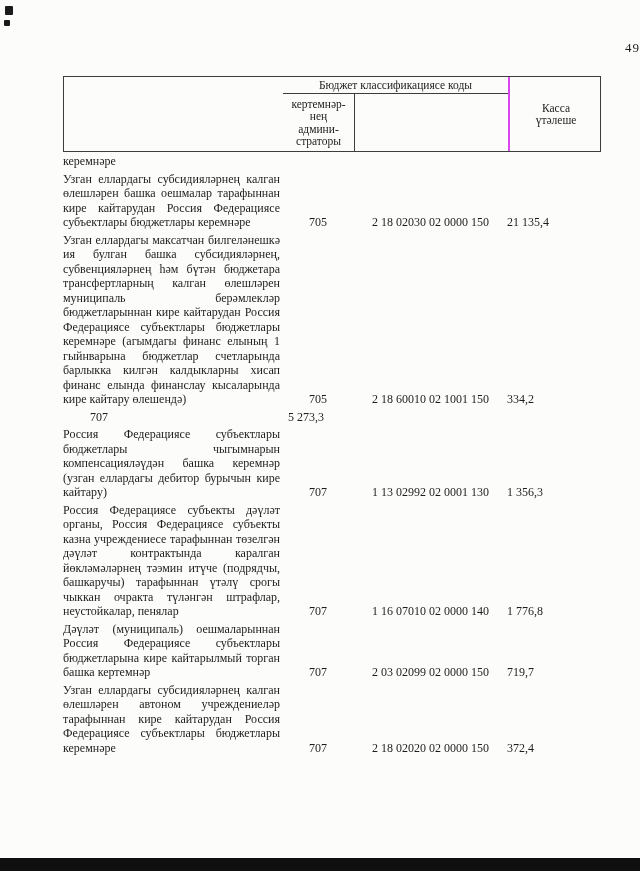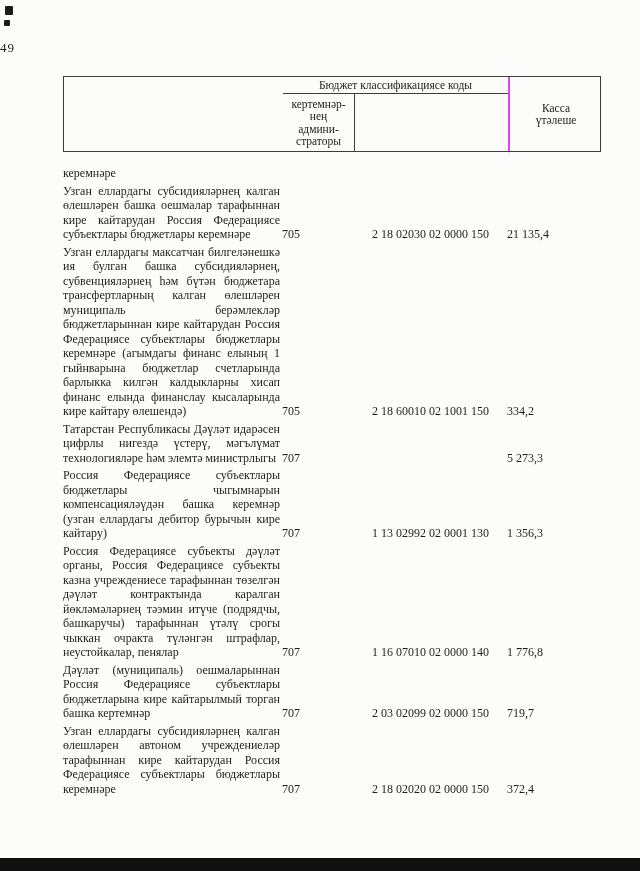--- a/index.html
+++ b/index.html
@@ -10,21 +10,21 @@
     color:#1d1d1d;
     position:relative;
     overflow:hidden;
   }
   .artifact { position:absolute; background:#1b1b1b; border-radius:1px; }
   .a1 { left:5px; top:6px;  width:8px; height:9px; }
   .a2 { left:4px; top:20px; width:6px; height:6px; }
 
   .page-number {
     position:absolute; top:40px; left:0; width:100%;
-    text-align:left; font-size:13px; letter-spacing:1px;
+    text-align:right; font-size:13px; letter-spacing:1px;
   }
 
   .doc-table { position:absolute; left:63px; top:76px; width:538px; }
 
   .thead {
     display:grid;
     grid-template-columns:219px 72px 153px 94px;
     grid-template-rows:17px 57px;
     border:1px solid #3d3d3d;
     font-size:11.5px;
@@ -34,23 +34,23 @@
   .cell { display:flex; align-items:center; justify-content:center; padding:1px 3px; }
   .pre { white-space:pre-line; }
   .h-indicator { grid-column:1; grid-row:1 / 3; border-right:1px solid #3d3d3d; }
   .h-group     { grid-column:2 / 4; grid-row:1; border-bottom:1px solid #3d3d3d; }
   .h-admin     { grid-column:2; grid-row:2; border-right:1px solid #3d3d3d; }
   .h-budget    { grid-column:3; grid-row:2; }
   .h-cash      { grid-column:4; grid-row:1 / 3; border-left:2px solid #d946ef; }
 
   .tbody { font-size:12px; line-height:14.5px; }
   .row { display:flex; align-items:flex-end; margin-top:3px; }
-  .row.carry { margin-top:14px; }
+  .row.carry { margin-top:2px; }
   .c-name   { width:219px; text-align:justify; padding-right:2px; }
-  .c-admin  { width:72px;  white-space:nowrap; }
+  .c-admin  { width:72px;  text-align:center; white-space:nowrap; }
   .c-code   { width:153px; text-align:center; white-space:nowrap; }
   .c-amount { width:94px;  padding-right:5px; white-space:nowrap; }
 
   .bottom-bar {
     position:absolute; left:0; bottom:0; width:640px; height:13px;
     background:#0f0f0f;
   }
 </style>
 </head>
 <body>
@@ -88,21 +88,20 @@
       </div>
 
       <div class="row">
         <div class="c-name">Узган еллардагы максатчан билгеләнешкә ия булган башка субсидияләрнең, субвенцияләрнең һәм бүтән бюджетара трансфертларның калган өлешләрен муниципаль берәмлекләр бюджетларыннан кире кайтарудан Россия Федерациясе субъектлары бюджетлары керемнәре (агымдагы финанс елының 1 гыйнварына бюджетлар счетларында барлыкка килгән калдыкларны хисап финанс елында финанслау кысаларында кире кайтару өлешендә)</div>
         <div class="c-admin">705</div>
         <div class="c-code">2 18 60010 02 1001 150</div>
         <div class="c-amount">334,2</div>
       </div>
 
       <div class="row">
-        <div class="c-name">Татарстан Республикасы Дәүләт идарәсен цифрлы нигездә үстерү, мәгълүмат технологияләре һәм элемтә министрлыгы</div>
         <div class="c-admin">707</div>
         <div class="c-code"></div>
         <div class="c-amount">5 273,3</div>
       </div>
 
       <div class="row">
         <div class="c-name">Россия Федерациясе субъектлары бюджетлары чыгымнарын компенсацияләүдән башка керемнәр (узган еллардагы дебитор бурычын кире кайтару)</div>
         <div class="c-admin">707</div>
         <div class="c-code">1 13 02992 02 0001 130</div>
         <div class="c-amount">1 356,3</div>

